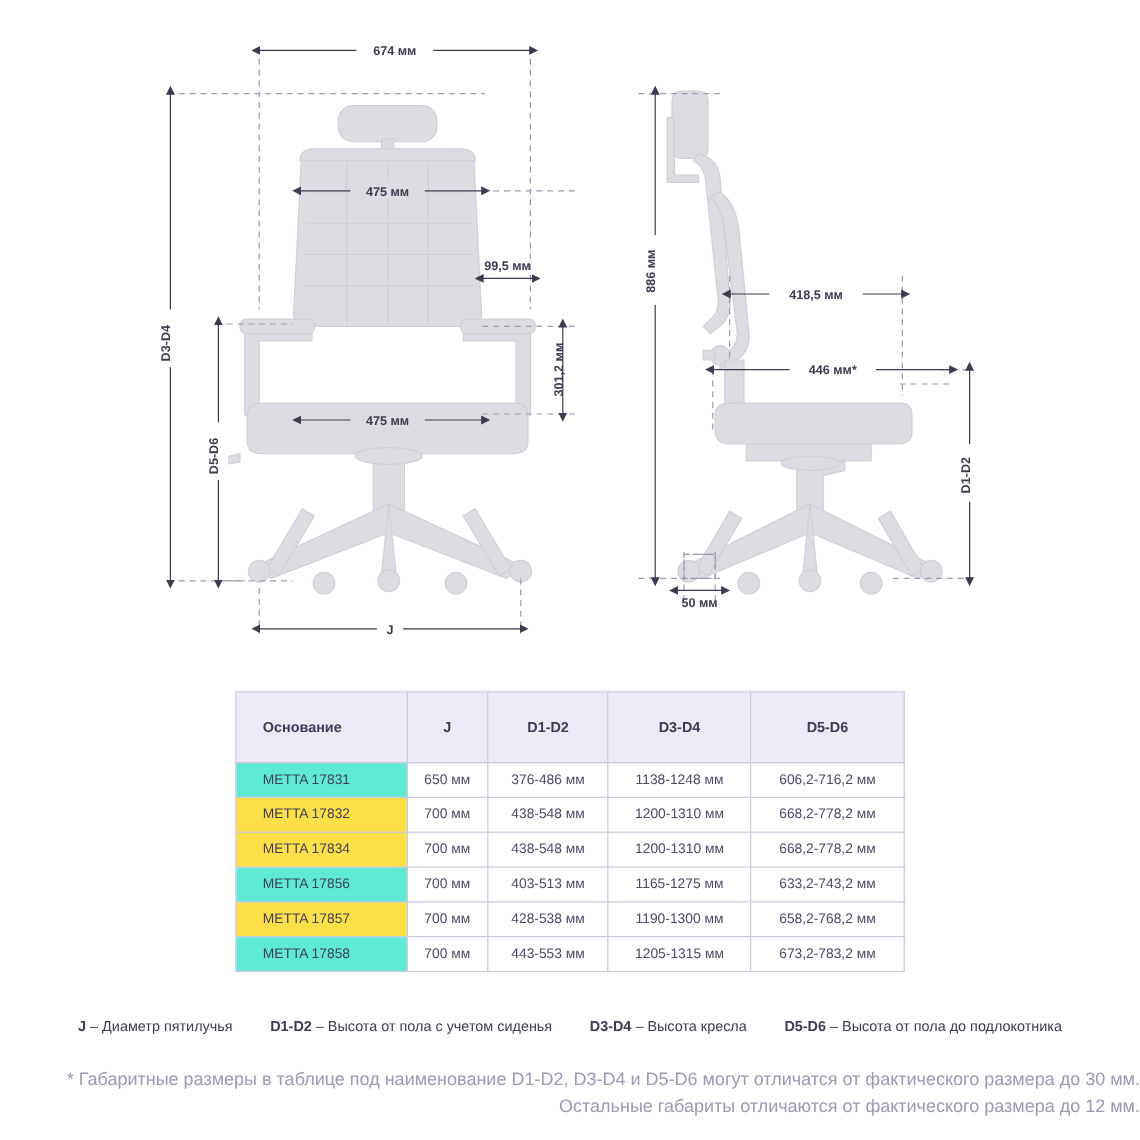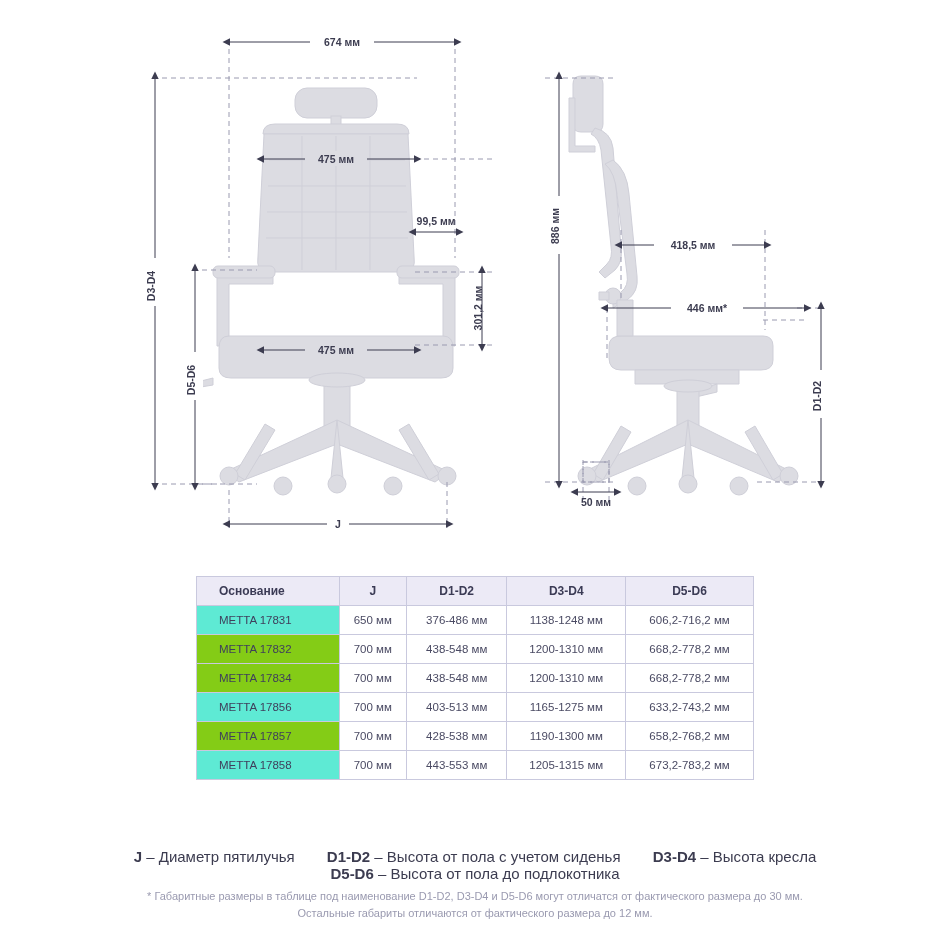--- a/index.html
+++ b/index.html
@@ -4,57 +4,57 @@
 <style>
   html,body{margin:0;padding:0;}
   body{
     width:950px;height:950px;
     background:#ffffff;
     font-family:"Liberation Sans", sans-serif;
     color:#3c3c50;
     position:relative;
     overflow:hidden;
   }
-  .diagram-area{position:absolute;left:17px;top:0;width:898px;height:540px;}
+  .diagram-area{position:absolute;left:4px;top:0;width:898px;height:540px;}
   svg.draw{position:absolute;left:0;top:0;width:950px;height:540px;}
 
   
   .table-wrap{position:absolute;left:196px;top:576px;width:558px;}
   table.specs{border-collapse:collapse;width:558px;font-size:11.5px;}
   table.specs th{
     background:#eceaf6;
     color:#3b3b55;
     font-weight:bold;
     border:1px solid #c9c9de;
-    padding:7px 4px;
+    padding:22px 4px;
     text-align:center;
     font-size:12px;
   }
   table.specs th.first{text-align:left;padding-left:22px;}
   table.specs td{
     border:1px solid #c9c9de;
     padding:8px 4px;
     text-align:center;
     color:#4a4a63;
   }
   table.specs td.first{text-align:left;padding-left:22px;color:#3f3f5c;}
   table.specs tr.odd td.first{background:#5eead4;}
-  table.specs tr.even td.first{background:#84cc16;}
+  table.specs tr.even td.first{background:#fde047;}
 
   
   .legend{
     position:absolute;top:848px;left:0;width:950px;
-    text-align:center;font-size:15px;color:#3c3c50;
+    text-align:center;font-size:12px;color:#3c3c50;
   }
   .legend span.k{font-weight:bold;}
   .legend .item{display:inline-block;margin:0 14px;}
 
   .footnote{
     position:absolute;top:888px;left:0;width:950px;
-    text-align:center;font-size:11px;color:#9a9ab0;line-height:1.55;
+    text-align:right;font-size:15px;color:#9a9ab0;line-height:1.55;
   }
 
   
   .dimtxt{font-family:"Liberation Sans",sans-serif;font-size:10.5px;fill:#3c3c50;font-weight:bold;}
   .chairfill{fill:#dcdce2;stroke:#cfcfd8;stroke-width:1;}
   .dimline{stroke:#3c3c50;stroke-width:1;fill:none;}
   .extline{stroke:#9a9ab0;stroke-width:1;stroke-dasharray:5 4;fill:none;}
 </style>
 </head>
 <body>

